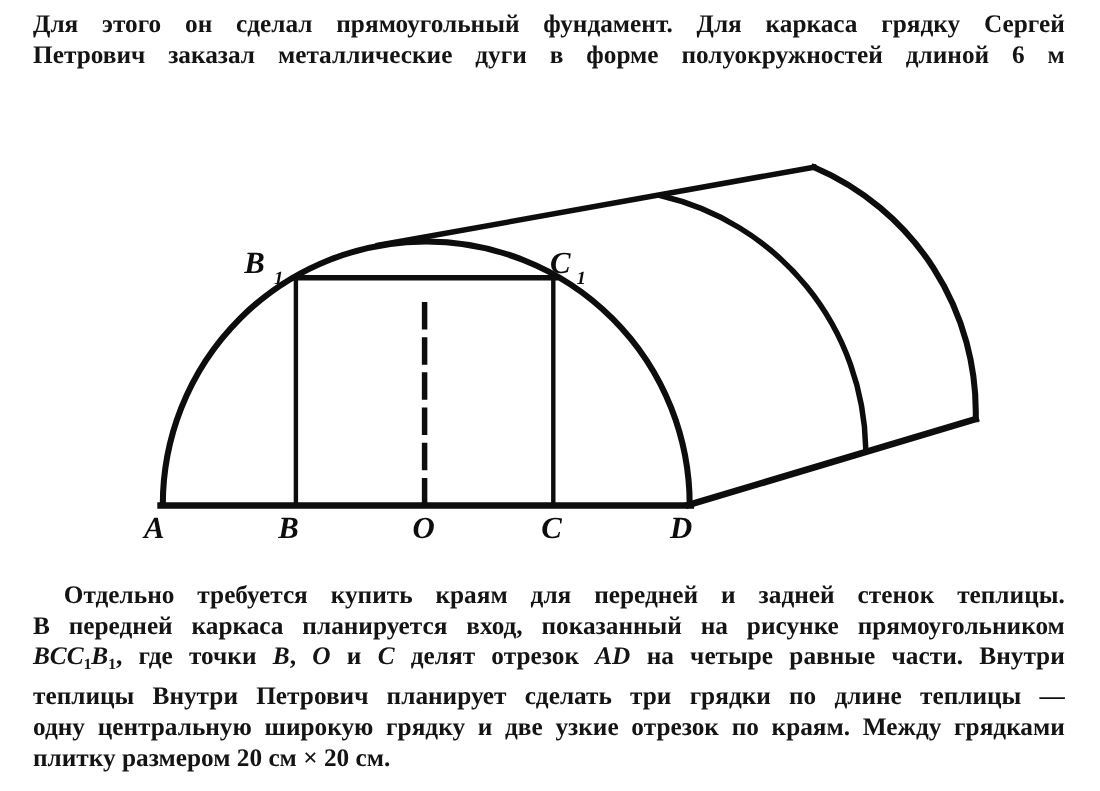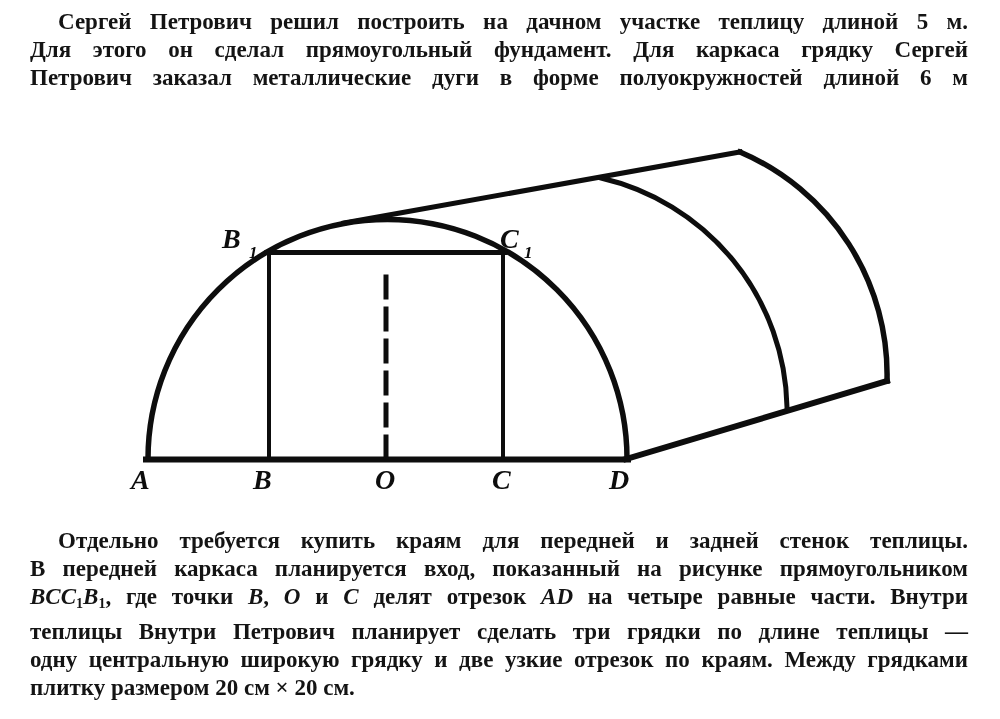--- a/index.html
+++ b/index.html
@@ -42,21 +42,20 @@
   svg text {
     font-family: "Liberation Serif", serif;
     font-weight: bold;
     font-style: italic;
   }
 </style>
 </head>
 <body>
 
 <div id="para1" class="para">
-  <div class="tline indent"><span class="plain">Сергей Петрович решил построить на дачном участке теплицу длиной 5 м.</span></div>
   <div class="tline"><span class="plain">Для этого он сделал прямоугольный фундамент. Для каркаса грядку Сергей</span></div>
   <div class="tline"><span class="plain">Петрович заказал металлические дуги в форме полуокружностей длиной 6 м</span></div>
 </div>
 
 <div id="figure-wrap">
   <svg width="820" height="365" viewBox="100 140 820 365">
     <g stroke="#0d0d0d" fill="none" stroke-linecap="square" stroke-linejoin="round">
 
       <path d="M 148 459 A 239.5 239.5 0 0 1 627 459" stroke-width="5.5"></path>
 

